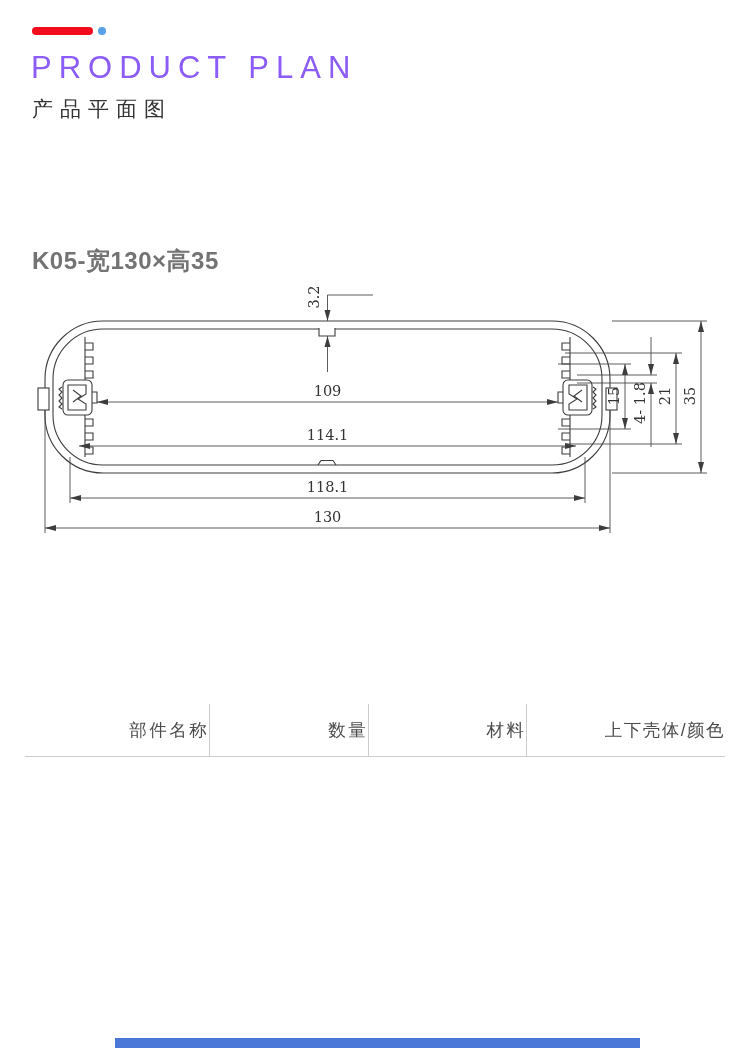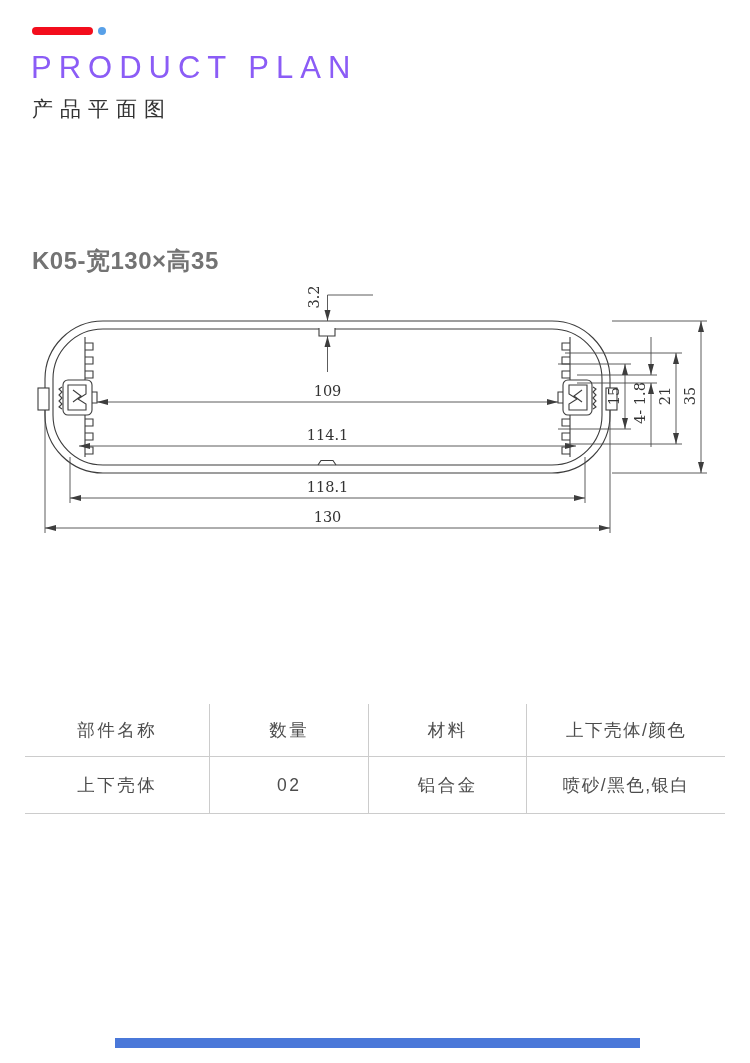--- a/index.html
+++ b/index.html
@@ -33,21 +33,21 @@
   .dimtext{
     font-family:"DejaVu Serif","Liberation Serif",serif;
     font-size:14.5px;fill:#333333;
   }
   
   .parts-table{
     position:absolute;left:25px;top:704px;width:700px;
     border-collapse:collapse;table-layout:fixed;
   }
   .parts-table td,.parts-table th{
-    font-weight:400;color:#4c4c4c;font-size:17.5px;text-align:center;
+    font-weight:400;color:#4c4c4c;font-size:17.5px;text-align:right;
     vertical-align:middle;border-bottom:1px solid #cccccc;padding:0;
     letter-spacing:2.5px;white-space:nowrap;overflow:hidden;
   }
   .parts-table .c1,.parts-table .c2,.parts-table .c3{border-right:1px solid #cccccc;}
   .parts-table thead th{height:52px;}
   .parts-table tbody td{height:56px;}
   .parts-table tr.last td{border-bottom:1.5px solid #999999;}
   .parts-table .c4{letter-spacing:1.5px;}
   
   .footer-bar{position:absolute;left:115px;top:1038px;width:525px;height:10px;background:#4a78d9;}
@@ -161,22 +161,16 @@
     </colgroup>
   <thead>
     <tr>
       <th class="c1">部件名称</th>
       <th class="c2">数量</th>
       <th class="c3">材料</th>
       <th class="c4">上下壳体/颜色</th>
     </tr>
   </thead>
   <tbody>
-    <tr>
-      <td class="c1">上下壳体</td>
-      <td class="c2">02</td>
-      <td class="c3">铝合金</td>
-      <td class="c4">喷砂/黑色,银白</td>
-    </tr>
   </tbody>
 </table>
 
 <div class="footer-bar"></div>
 
 </body></html>

